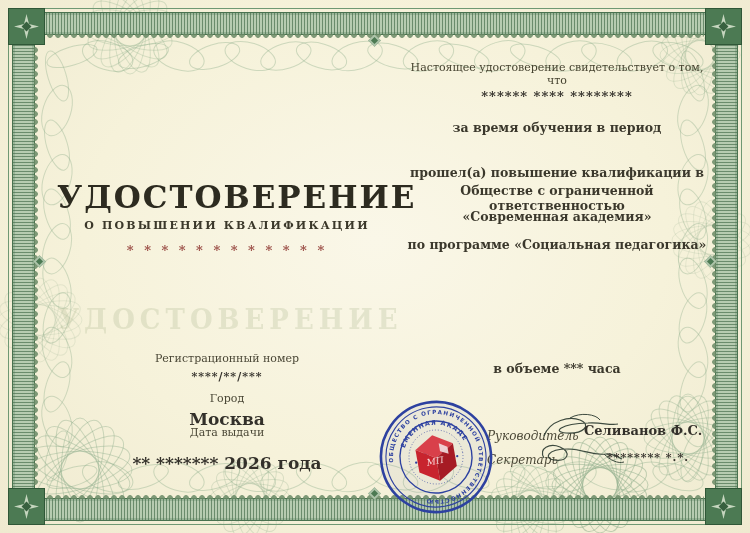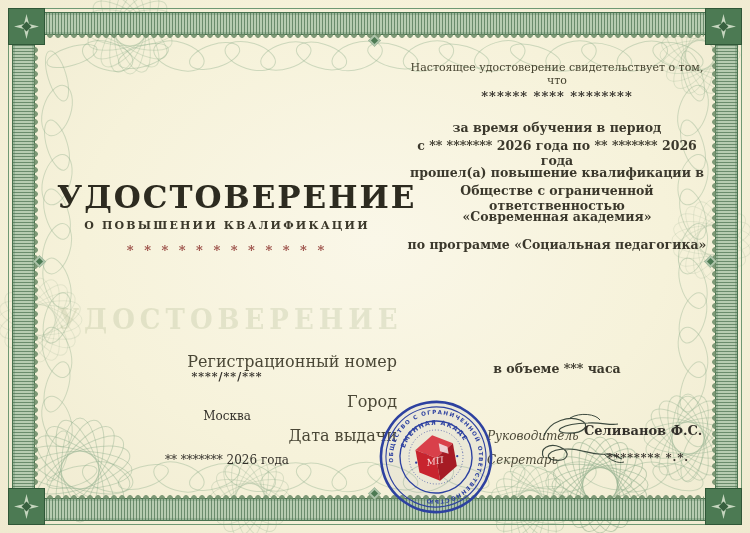--- a/index.html
+++ b/index.html
@@ -41,22 +41,22 @@
     font-size:26px;letter-spacing:5px;font-weight:bold;color:rgba(172,182,142,.28);transform:scaleY(1.05);}
   
   .abs{position:absolute;}
   .col-l{left:57px;width:340px;text-align:center;}
   .col-r{left:399px;width:316px;text-align:center;}
   .t-caps{font-size:11px;letter-spacing:1.2px;color:#3b382a;}
   .title{font-size:31px;letter-spacing:2px;font-weight:600;color:#2d2b20;}
   .subtitle{font-size:11px;font-weight:bold;letter-spacing:2.2px;color:#3b382a;}
   .stars-row{font-size:13px;font-weight:bold;letter-spacing:3px;}
   .italic{font-style:italic;font-size:13.5px;color:#3f3c2e;}
-  .label{font-size:16px;color:#4a4736;text-align:right;}
-  .value-b{font-size:12px;font-weight:400;color:#33302a;}
+  .label{font-size:11px;color:#4a4736;}
+  .value-b{font-size:17px;font-weight:700;color:#33302a;}
   .value-s{font-size:11px;font-weight:600;letter-spacing:1px;color:#33302a;}
   .body-r{font-size:12.5px;font-weight:600;color:#3b382c;}
   .body-r.regular{font-weight:400;font-size:11px;color:#45422f;}
   .body-r.b700{font-weight:700;}
   .name-line{font-size:13px;font-weight:700;letter-spacing:1px;color:#33302a;}
   .sig-label{font-style:italic;font-size:12px;color:#4a4736;}
   .sig-name{font-size:13px;font-weight:600;color:#33302a;}
   .sig-stars{font-size:11px;font-weight:700;letter-spacing:1px;color:#33302a;}
   .seal-wrap{position:absolute;left:376px;top:397px;width:120px;height:120px;transform:rotate(-10deg);z-index:6;}
   .seal-ring-outer{font-size:5.6px;letter-spacing:1.2px;font-weight:bold;fill:#2d41a0;font-family:"DejaVu Sans","Liberation Sans",sans-serif;}
@@ -264,21 +264,20 @@
     <div class="abs col-l label" style="top:352px">Регистрационный номер</div>
     <div class="abs col-l value-s" style="top:370px">****/**/***</div>
     <div class="abs col-l label" style="top:392px">Город</div>
     <div class="abs col-l value-b" style="top:409px">Москва</div>
     <div class="abs col-l label" style="top:426px">Дата выдачи</div>
     <div class="abs col-l value-b" style="top:453px">** ******* 2026 года</div>
 
     <div class="abs col-r body-r regular" style="top:61px">Настоящее удостоверение свидетельствует о том, что</div>
     <div class="abs col-r name-line" style="top:89px">****** **** ********</div>
     <div class="abs col-r body-r" style="top:120px">за время обучения в период</div>
-    <div class="abs col-r body-r" style="top:138px">с ** ******* 2026 года по ** ******* 2026 года</div>
     <div class="abs col-r body-r" style="top:165px">прошел(а) повышение квалификации в</div>
     <div class="abs col-r body-r" style="top:183px">Обществе с ограниченной ответственностью</div>
     <div class="abs col-r body-r b700" style="top:209px">«Современная академия»</div>
     <div class="abs col-r body-r b700" style="top:237px">по программе «Социальная педагогика»</div>
     <div class="abs col-r body-r" style="top:361px">в объеме *** часа</div>
 
     <div class="abs sig-label" style="left:487px;top:429px">Руководитель</div>
     <div class="abs sig-label" style="left:487px;top:453px">Секретарь</div>
     <svg class="abs" style="left:540px;top:412px" width="82" height="34" viewBox="0 0 82 34">
       <path d="M4,24 C10,8 30,4 40,8 C52,13 44,22 26,21 C12,20 20,12 48,11 C62,10 70,14 78,12" fill="none" stroke="#3d4a3f" stroke-width="1.2"></path>

